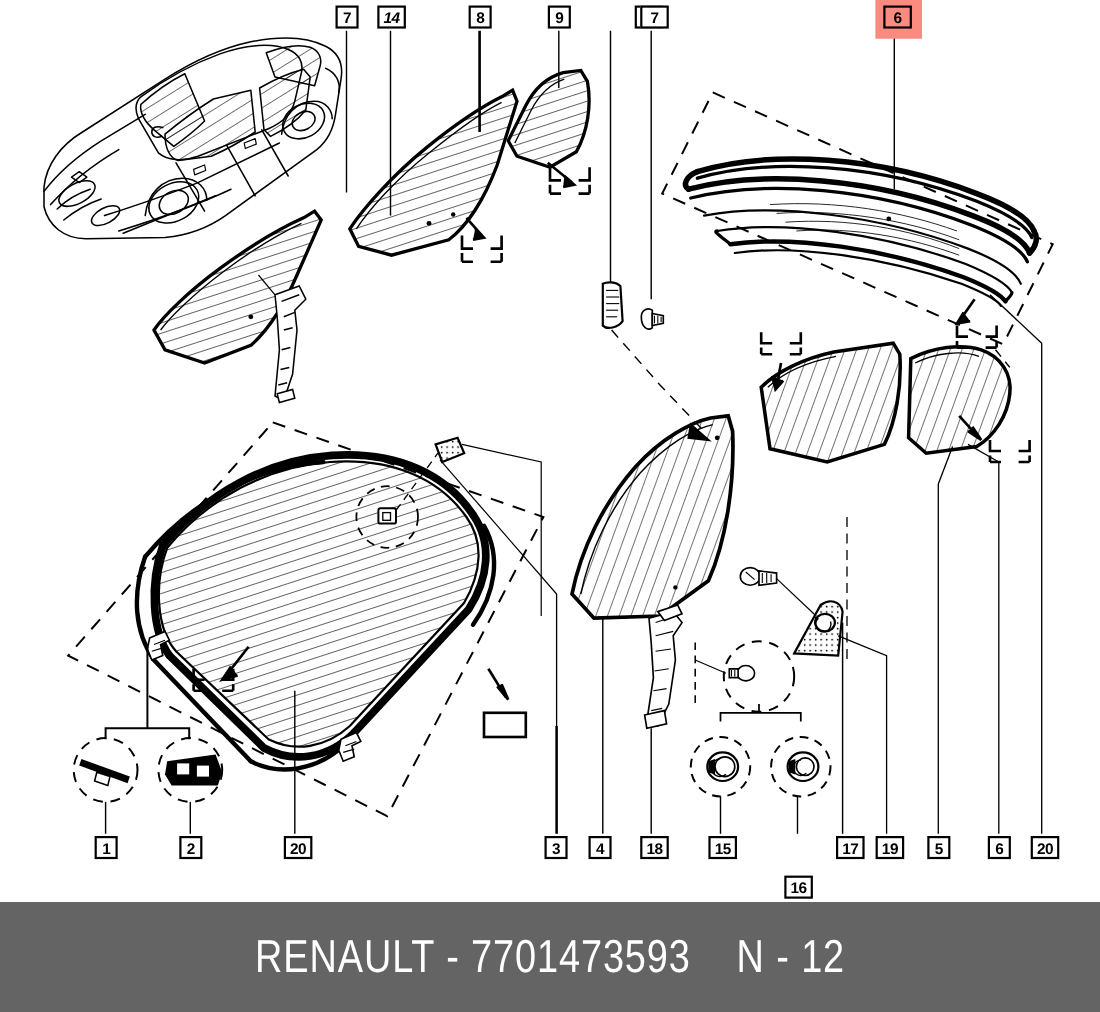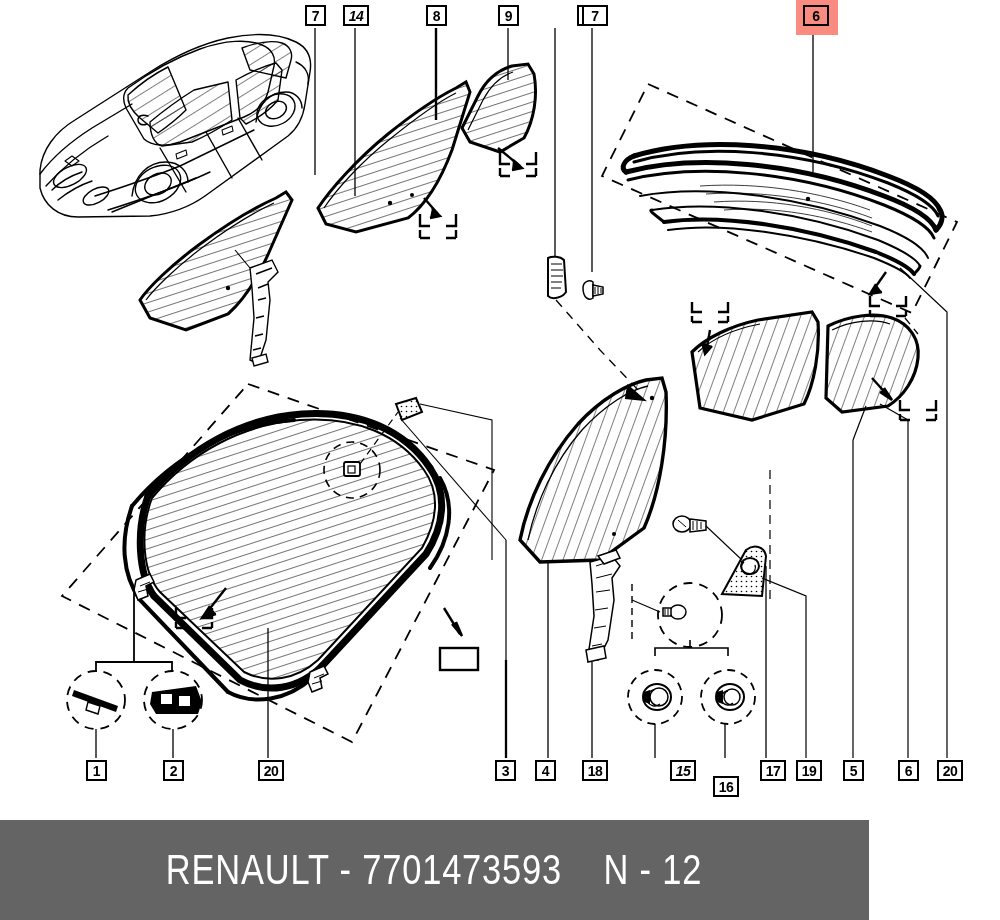--- a/index.html
+++ b/index.html
@@ -51,21 +51,21 @@
   .callout-hl {
     position: absolute;
     background: #f98b80;
     border: 1px solid #f98b80;
   }
   
   #footer {
     position: absolute;
     left: 0;
     top: 820px;
-    width: 869px;
+    width: 1000px;
     height: 100px;
     background: #646464;
     display: flex;
     align-items: center;
     justify-content: center;
   }
   #footer-text {
     color: #ffffff;
     font-family: "Liberation Sans Narrow", "Liberation Sans", sans-serif;
     font-size: 42px;
@@ -483,22 +483,22 @@
         <div class="callout wide" style="left: 577px; top: 5px;">10</div>
         <div class="callout wide" style="left: 582px; top: 5px;">7</div>
         <div class="callout-hl" style="left: 796px; top: -2px; width: 40px; height: 35px; background: rgb(249, 139, 128);"></div>
         <div class="callout wide" style="left: 803px; top: 5px; background: transparent;">6</div>
         <div class="callout" style="left: 86px; top: 760px;">1</div>
         <div class="callout" style="left: 163px; top: 760px;">2</div>
         <div class="callout wide" style="left: 258px; top: 760px;">20</div>
         <div class="callout" style="left: 495px; top: 760px;">3</div>
         <div class="callout" style="left: 535px; top: 760px;">4</div>
         <div class="callout wide" style="left: 582px; top: 760px;">18</div>
-        <div class="callout wide" style="left: 670px; top: 760px; font-style: italic;">15</div>
-        <div class="callout wide" style="left: 713px; top: 776px;">16</div>
+        <div class="callout wide" style="left: 644px; top: 760px;">15</div>
+        <div class="callout wide" style="left: 713px; top: 796px;">16</div>
         <div class="callout wide" style="left: 760px; top: 760px;">17</div>
         <div class="callout wide" style="left: 796px; top: 760px;">19</div>
         <div class="callout" style="left: 843px; top: 760px;">5</div>
         <div class="callout" style="left: 898px; top: 760px;">6</div>
         <div class="callout wide" style="left: 937px; top: 760px;">20</div>
       </div>
 
   </div>
 
   <div id="footer">

